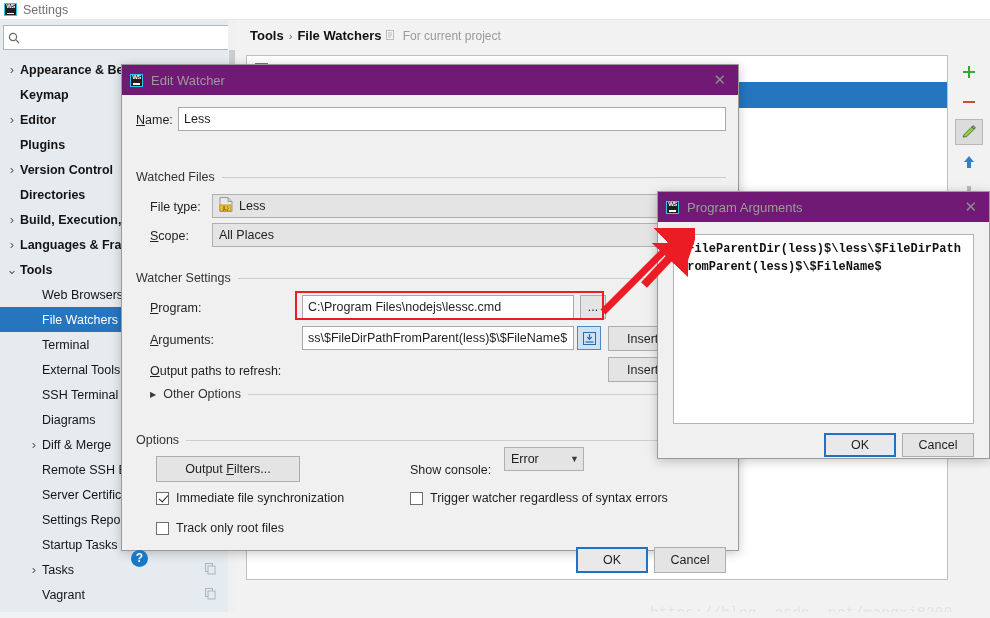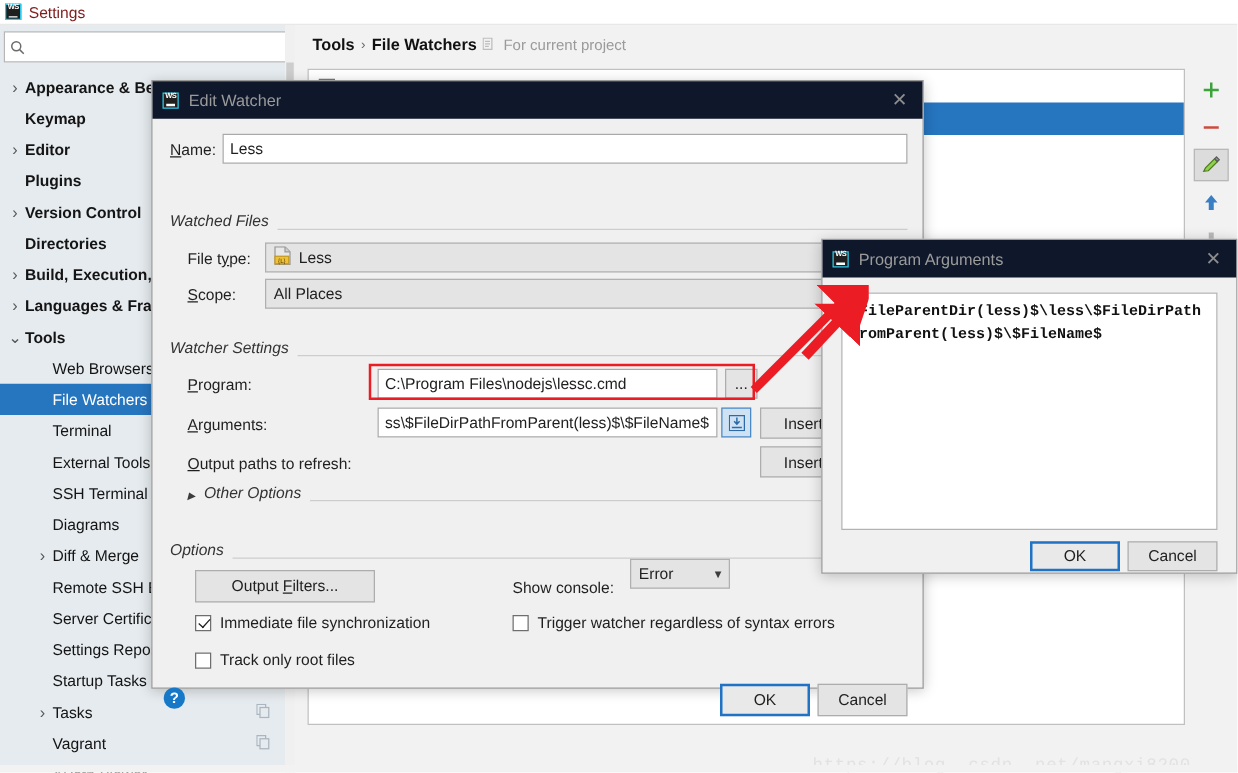--- a/index.html
+++ b/index.html
@@ -26,21 +26,21 @@
   }
   .ws-logo::before {
     content: "WS"; position: absolute; left: 0; right: 0; top: -1px;
     font-size: 6px; color: #fff; text-align: center; letter-spacing: -0.5px;
     font-family: "Liberation Sans", sans-serif; font-weight: bold;
   }
   .ws-logo::after {
     content: ""; position: absolute; left: 2px; right: 2px; bottom: 1px;
     height: 1.5px; background: #fff;
   }
-  .settings-title { color: #7f1d1d; font-size: 12.5px; text-align: center; }
+  .settings-title { color: #737373; font-size: 12.5px; text-align: center; }
 
   .settings-body {
     position: absolute; left: 0; top: 20px; width: 990px; height: 598px;
     background: #f2f2f2;
   }
 
   
   .left-pane {
     position: absolute; left: 0; top: 0; width: 236px; height: 598px;
     background: #e6ebef;
@@ -121,21 +121,21 @@
   .tb-btn {
     width: 28px; height: 26px; display: flex; align-items: center;
     justify-content: center; background: transparent;
   }
   .tb-btn.active { background: #dcdcdc; border: 1px solid #b8b8b8; }
 
   
   .dialog { position: absolute; background: #f0f0f0; border: 1px solid #9a9a9a;
             box-shadow: 0 2px 10px rgba(0,0,0,.22); }
   .dlg-titlebar {
-    height: 30px; background: #0f172a; display: flex; align-items: center;
+    height: 30px; background: #701a75; display: flex; align-items: center;
     padding: 0 6px 0 8px; gap: 8px;
   }
   .dlg-title { color: #9b9b9b; font-size: 13px; flex: 1; }
   .dlg-close { color: #8d8d8d; font-size: 15px; padding: 0 6px; cursor: default; }
 
   .lbl { font-size: 12.5px; color: #1f1f1f; }
   .lbl u { text-decoration: underline; }
   .txtfield {
     background: #fff; border: 1px solid #a9a9a9; height: 24px;
     display: flex; align-items: center; padding: 0 5px;
@@ -148,21 +148,21 @@
   }
   .combo .cv { flex: 1; white-space: nowrap; overflow: hidden; }
   .chev { color: #3c3c3c; font-size: 9px; }
   .btn {
     background: #e4e4e4; border: 1px solid #adadad; height: 25px;
     display: flex; align-items: center; justify-content: center;
     font-size: 12.5px; padding: 0 10px; white-space: nowrap;
   }
   .btn.primary { border: 2px solid #1f72c4; background: #e9e9e9; }
   .group-line {
-    display: flex; align-items: flex-end; gap: 7px; font-size: 12.5px; color: #333; font-style: italic;
+    display: flex; align-items: center; gap: 7px; font-size: 12.5px; color: #333;
   }
   .group-line .ln { flex: 1; height: 1px; background: #cdcdcd; }
   .cbx { display: flex; align-items: center; gap: 7px; font-size: 12.5px; }
   .box {
     width: 13px; height: 13px; border: 1px solid #6e6e6e; background: #fff;
     flex: none; position: relative;
   }
   .box.checked::after {
     content: ""; position: absolute; left: 3.5px; top: 0px; width: 4px; height: 8px;
     border: solid #1c1c1c; border-width: 0 1.6px 1.6px 0; transform: rotate(42deg);

